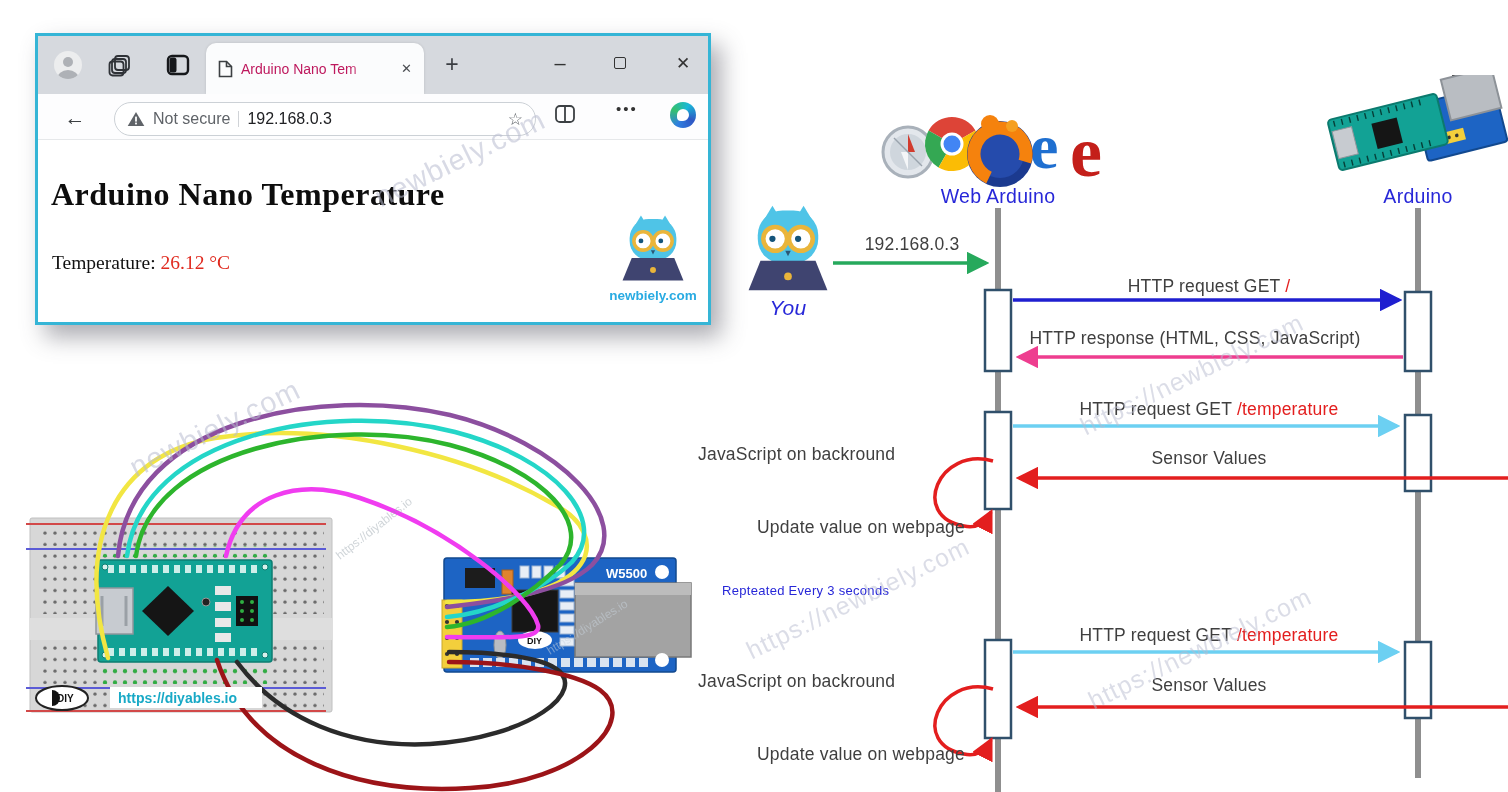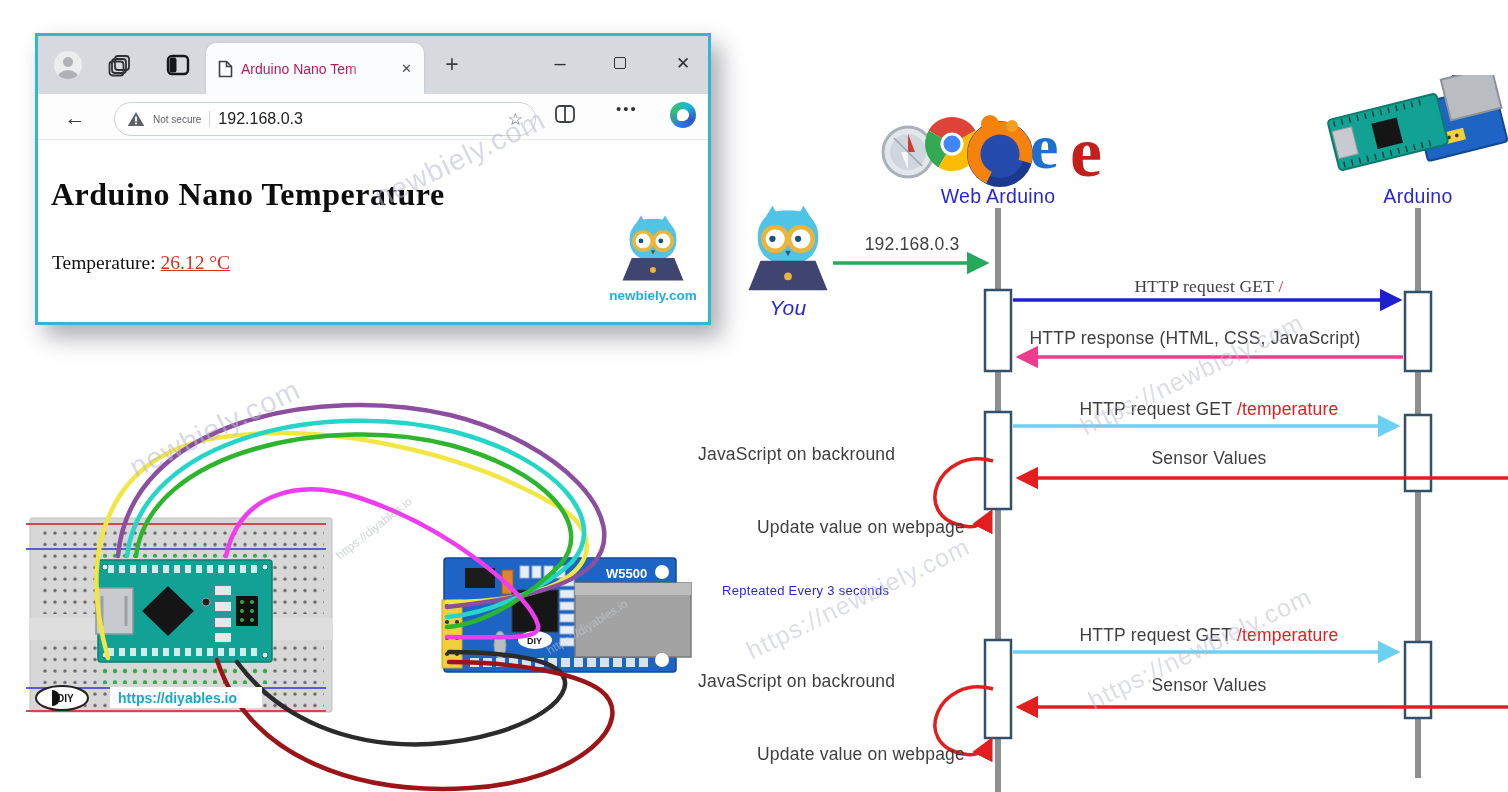--- a/index.html
+++ b/index.html
@@ -30,34 +30,34 @@
   #newtab{left:400px;top:14px;width:28px;height:28px;font-size:23px;font-weight:300;color:#3a3d42;}
   #btn-min{left:505px;top:10px;width:34px;height:34px;font-size:20px;color:#333;}
   #btn-max{left:565px;top:10px;width:34px;height:34px;}
   #btn-max i{display:block;width:12px;height:12px;border:1.6px solid #333;border-radius:2px;}
   #btn-close{left:628px;top:10px;width:34px;height:34px;font-size:17px;color:#333;}
   #toolbar{left:0;top:58px;right:0;height:46px;background:#fdfdfe;border-bottom:1px solid #e6e8ea;}
   #backbtn{left:22px;top:68px;width:30px;height:28px;font-size:21px;color:#3c4043;}
   #addrpill{left:76px;top:66px;width:422px;height:34px;background:#fff;border:1px solid #ccd1d6;
       border-radius:17px;display:flex;align-items:center;padding:0 12px;gap:8px;}
   #warntri{flex:0 0 auto;}
-  #notsecure{font-size:10px;color:#5f6368;}
+  #notsecure{font-size:16px;color:#5f6368;}
   #addrdiv{width:1px;height:16px;background:#d0d3d7;}
   #urltext{font-size:16px;color:#202124;flex:1;}
   #starbtn{font-size:17px;color:#5f6368;}
   #splitbtn{left:516px;top:68px;}
   #menubtn{left:578px;top:64px;font-size:15px;color:#333;letter-spacing:2px;}
   #copilot{left:632px;top:66px;width:26px;height:26px;border-radius:50%;
       background:conic-gradient(from 210deg,#2f7fe0,#35c06f,#19b8d8,#2f57c4,#2f7fe0);}
   #copilot i{display:block;width:12px;height:12px;margin:7px;background:#fff;border-radius:50% 50% 50% 4px;}
   #pagecontent{left:0;top:104px;right:0;bottom:0;background:#fff;}
   #pageheading{left:13px;top:36px;font-family:"Liberation Serif",serif;font-weight:bold;
       font-size:32px;color:#0d0d0d;letter-spacing:.5px;}
   #templine{left:14px;top:112px;font-family:"Liberation Serif",serif;font-size:19.5px;color:#111;}
-  #tempvalue{color:var(--tred);text-decoration:underline;}
+  #tempvalue{color:var(--tred);}
   #pagelogo{left:560px;top:74px;width:110px;text-align:center;}
   #pagelogo .brandtxt{font-size:13.5px;font-weight:bold;color:var(--brand);margin-top:2px;}
 
   
   .dlabel{font-size:17.5px;color:#3f3f3f;letter-spacing:.2px;white-space:nowrap;}
   .dcenter{text-align:center;}
   .dright{text-align:left;}
   .redtxt{color:var(--arrow-red);}
   .bluelabel{color:var(--lblue);font-size:19.5px;letter-spacing:.3px;}
   #lbl-you{font-size:21px;}
@@ -293,21 +293,21 @@
     <line x1="703" y1="277" x2="319" y2="277" stroke="#ee3d8f" stroke-width="3.5" marker-end="url(#ah-pink)"></line>
     <line x1="313" y1="346" x2="697" y2="346" stroke="#6cd0f2" stroke-width="3.5" marker-end="url(#ah-cyan)"></line>
     <line x1="808" y1="398" x2="319" y2="398" stroke="#e31e1e" stroke-width="3.5" marker-end="url(#ah-red)"></line>
     <path d="M293,381 C238,366 210,437 264,446 C277,449 286,442 291,432" fill="none" stroke="#e31e1e" stroke-width="3.5" marker-end="url(#ah-red)"></path>
     <line x1="313" y1="572" x2="697" y2="572" stroke="#6cd0f2" stroke-width="3.5" marker-end="url(#ah-cyan)"></line>
     <line x1="808" y1="627" x2="319" y2="627" stroke="#e31e1e" stroke-width="3.5" marker-end="url(#ah-red)"></line>
     <path d="M293,609 C238,594 210,665 264,674 C277,677 286,670 291,660" fill="none" stroke="#e31e1e" stroke-width="3.5" marker-end="url(#ah-red)"></path>
   </svg>
 
   <div class="abs dcenter dlabel" style="left:832px;top:234px;width:160px;">192.168.0.3</div>
-  <div class="abs dcenter dlabel" style="left:1013px;top:276px;width:392px;font-family:Liberation Serif, serif;"><span>HTTP request GET </span><span class="redtxt">/</span></div>
+  <div class="abs dcenter dlabel" style="left:1013px;top:276px;width:392px;"><span>HTTP request GET </span><span class="redtxt">/</span></div>
   <div class="abs dcenter dlabel" style="left:1013px;top:328px;width:364px;">HTTP response (HTML, CSS, JavaScript)</div>
   <div class="abs dcenter dlabel" style="left:1013px;top:399px;width:392px;"><span>HTTP request GET </span><span class="redtxt">/temperature</span></div>
   <div class="abs dcenter dlabel" style="left:1013px;top:448px;width:392px;">Sensor Values</div>
   <div class="abs dright dlabel" style="left:698px;top:444px;width:286px;">JavaScript on backround</div>
   <div class="abs dcenter dlabel" style="left:730px;top:517px;width:262px;">Update value on webpage</div>
   <div class="abs bluelabel" style="left:722px;top:583px;width:260px;font-size:13px;">Repteated Every 3 seconds</div>
   <div class="abs dcenter dlabel" style="left:1013px;top:625px;width:392px;"><span>HTTP request GET </span><span class="redtxt">/temperature</span></div>
   <div class="abs dcenter dlabel" style="left:1013px;top:675px;width:392px;">Sensor Values</div>
   <div class="abs dright dlabel" style="left:698px;top:671px;width:286px;">JavaScript on backround</div>
   <div class="abs dcenter dlabel" style="left:730px;top:744px;width:262px;">Update value on webpage</div>

